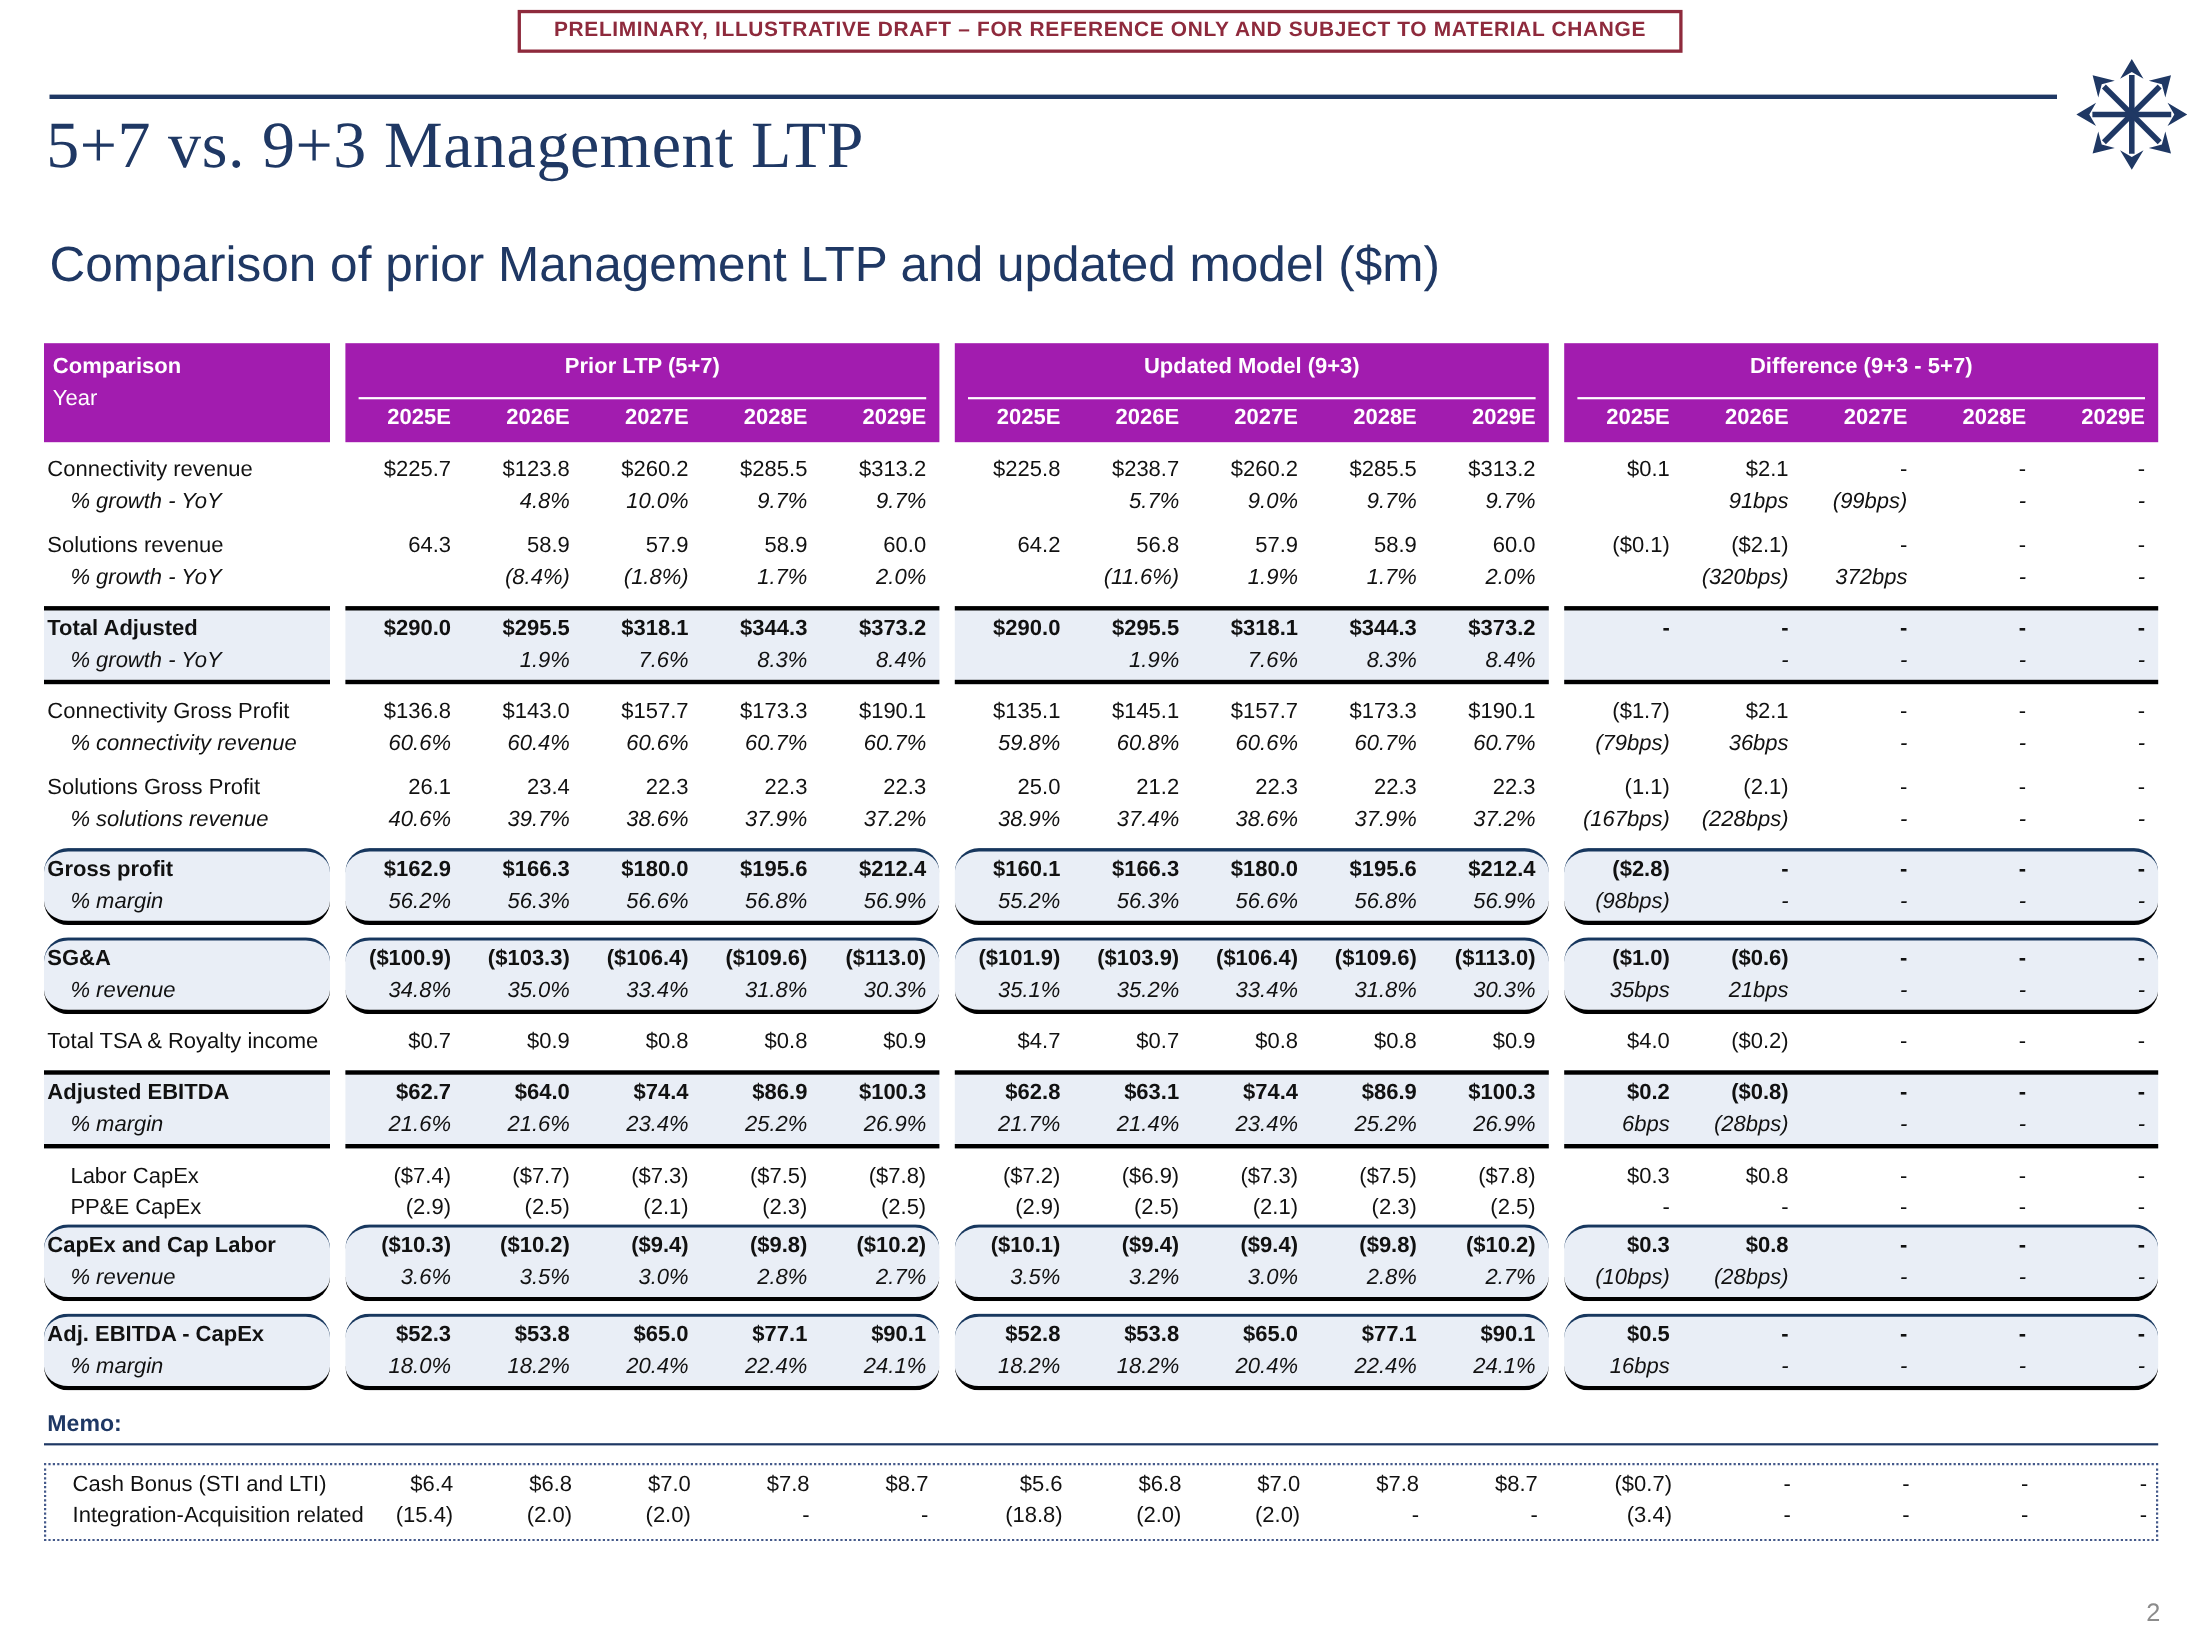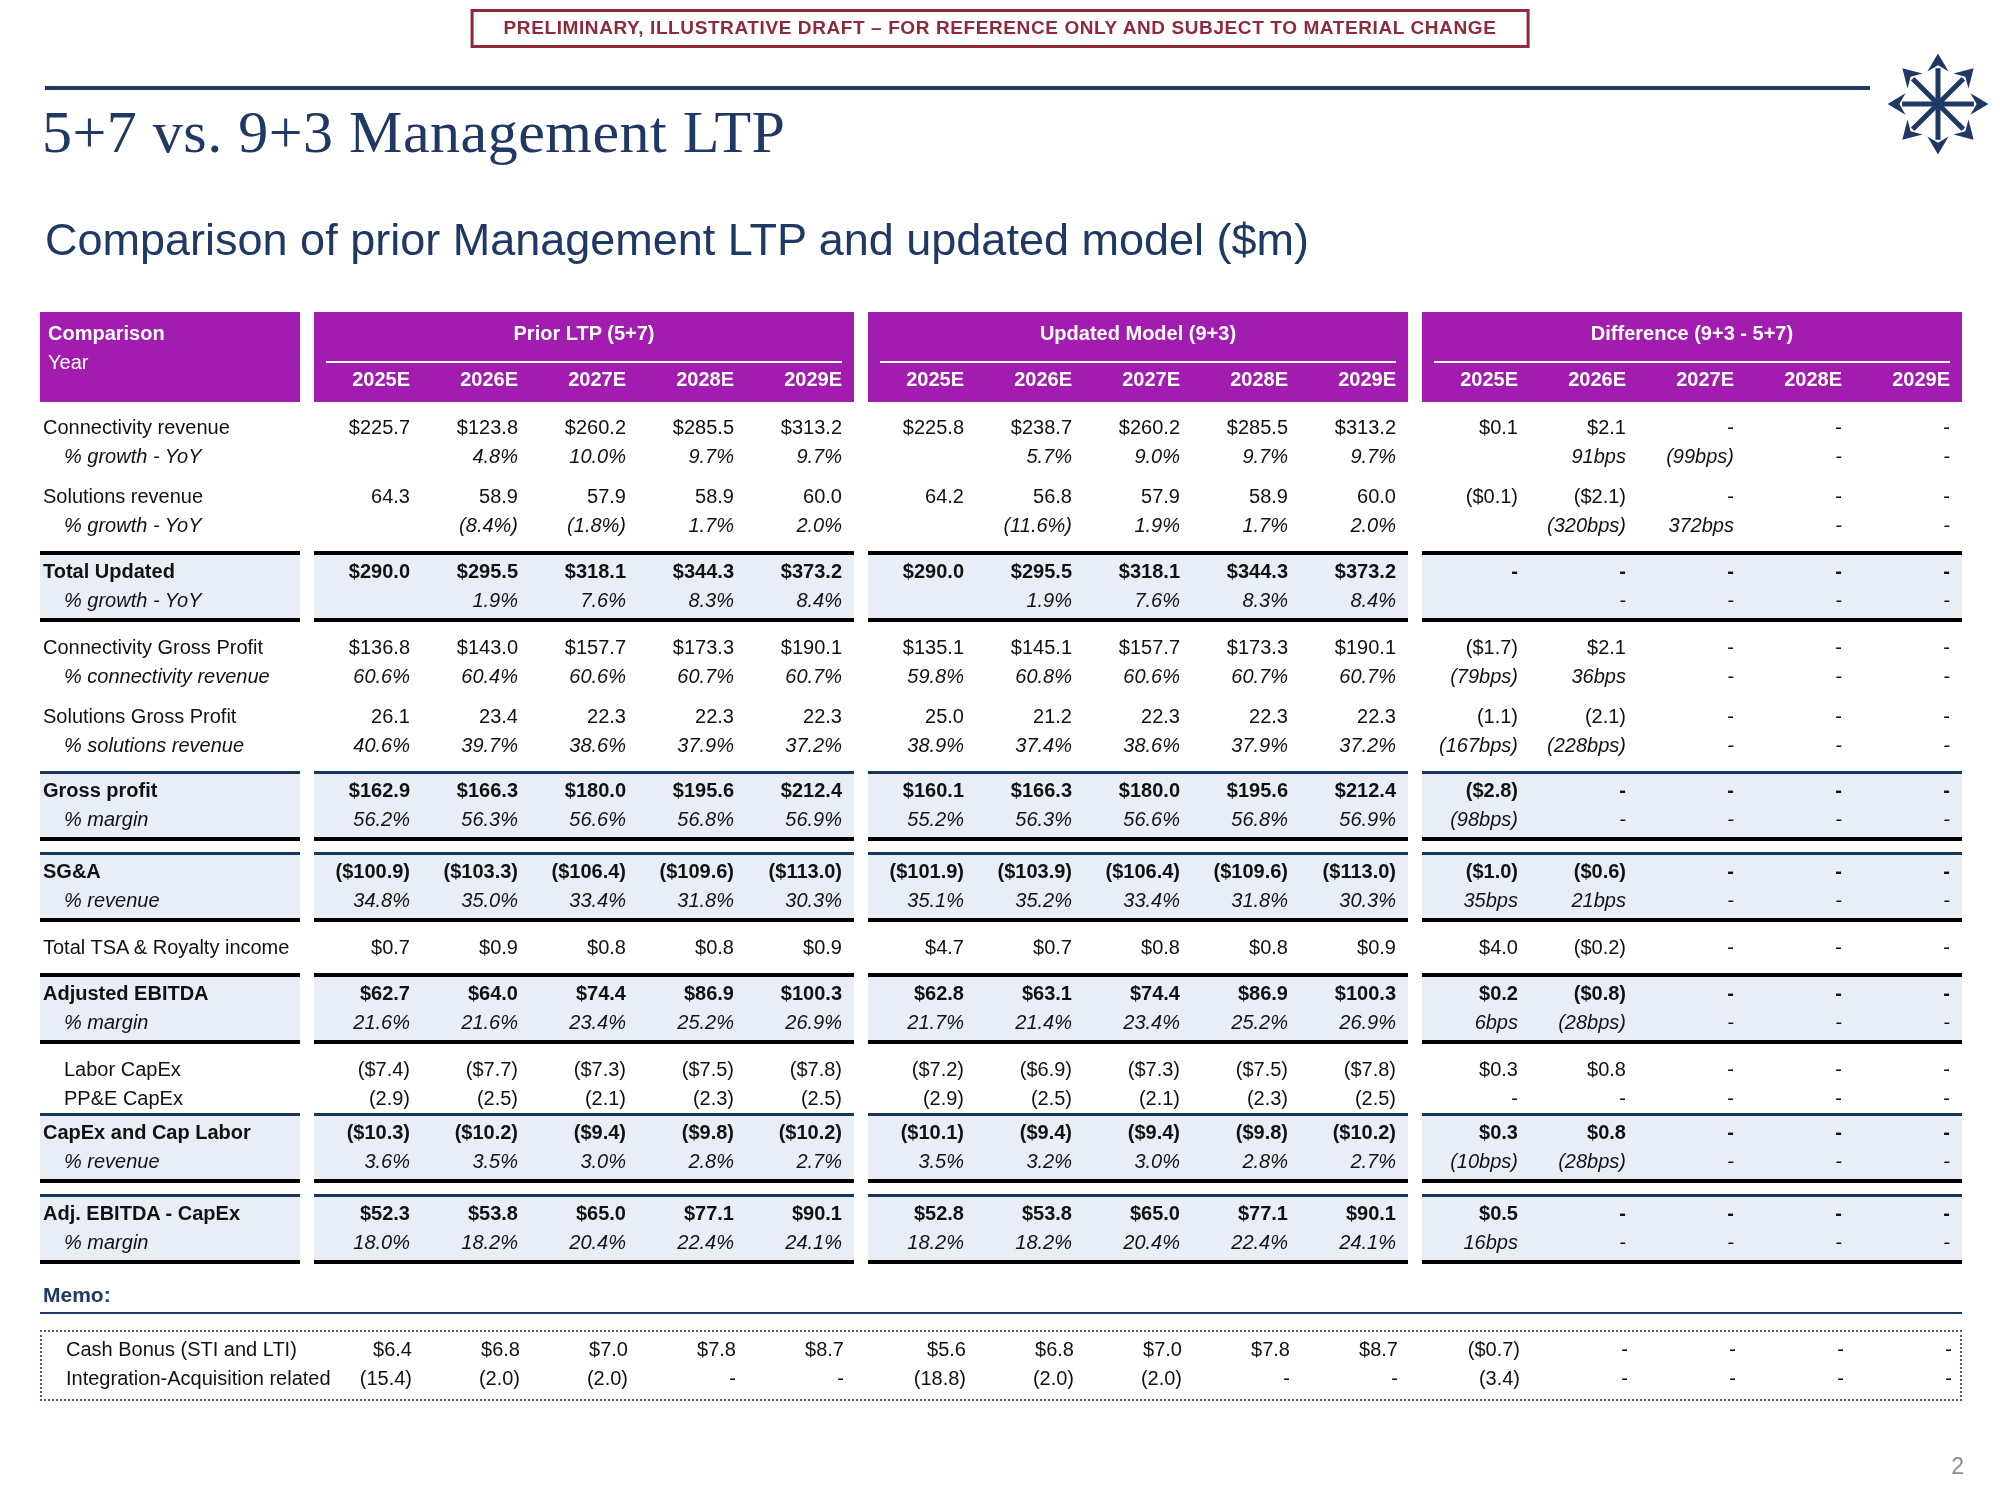--- a/index.html
+++ b/index.html
@@ -47,21 +47,21 @@
   .corner-title { font-weight:bold; padding-left:8px; }
   .corner-sub { padding-left:8px; }
   .gtitle { font-weight:bold; text-align:center; margin:0 12px 2px; border-bottom:2px solid #ffffff; padding-bottom:13px; white-space:nowrap; }
   .years .cell { font-weight:bold; }
 
   
   .totalBlack .seg, .totalNavy .seg {
     background:#e9eef6; border-top:4px solid #000000; border-bottom:4px solid #000000;
     padding-top:2px; padding-bottom:3px;
   }
-  .totalNavy .seg { border-top:3px solid #17375e; }
+  .totalNavy .seg { border-top:3px solid #17375e;border-radius:22px; }
   .totalBlack .lbl-main, .totalBlack .cell-main,
   .totalNavy .lbl-main, .totalNavy .cell-main { font-weight:bold; }
 
   
   .memo-head {
     margin-top:16px; font-weight:bold; color:#1f3864; font-size:21px;
     border-bottom:2px solid #1f3864; padding:0 0 3px 3px;
   }
   .memo-box { border:2px dotted #44598a; margin-top:16px; padding:3px 0 6px; }
   .memo-box .band { margin-top:0; }
@@ -240,21 +240,21 @@
             <div class="cell cell-sub"></div>
             <div class="cell cell-sub">(320bps)</div>
             <div class="cell cell-sub">372bps</div>
             <div class="cell cell-sub">-</div>
             <div class="cell cell-sub">-</div>
           </div>
         </div>
       </div>
       <div class="band totalBlack">
         <div class="seg lseg">
-          <div class="lbl-main">Total Updated</div>
+          <div class="lbl-main">Total Adjusted</div>
           <div class="lbl-sub">% growth - YoY</div>
         </div>
         <div class="seg vseg">
           <div class="vals">
             <div class="cell cell-main">$290.0</div>
             <div class="cell cell-main">$295.5</div>
             <div class="cell cell-main">$318.1</div>
             <div class="cell cell-main">$344.3</div>
             <div class="cell cell-main">$373.2</div>
           </div>

